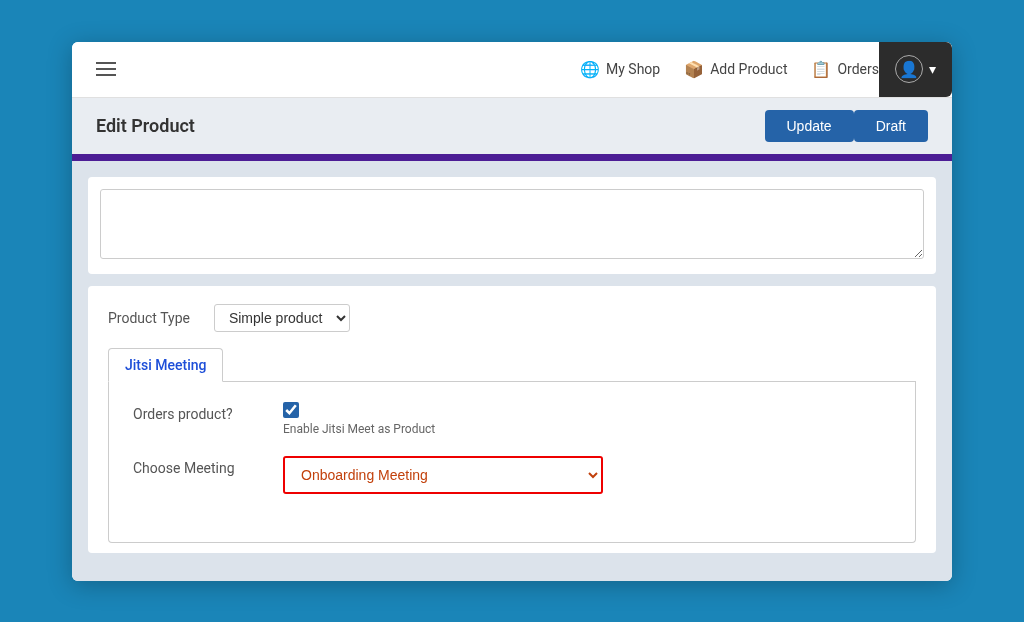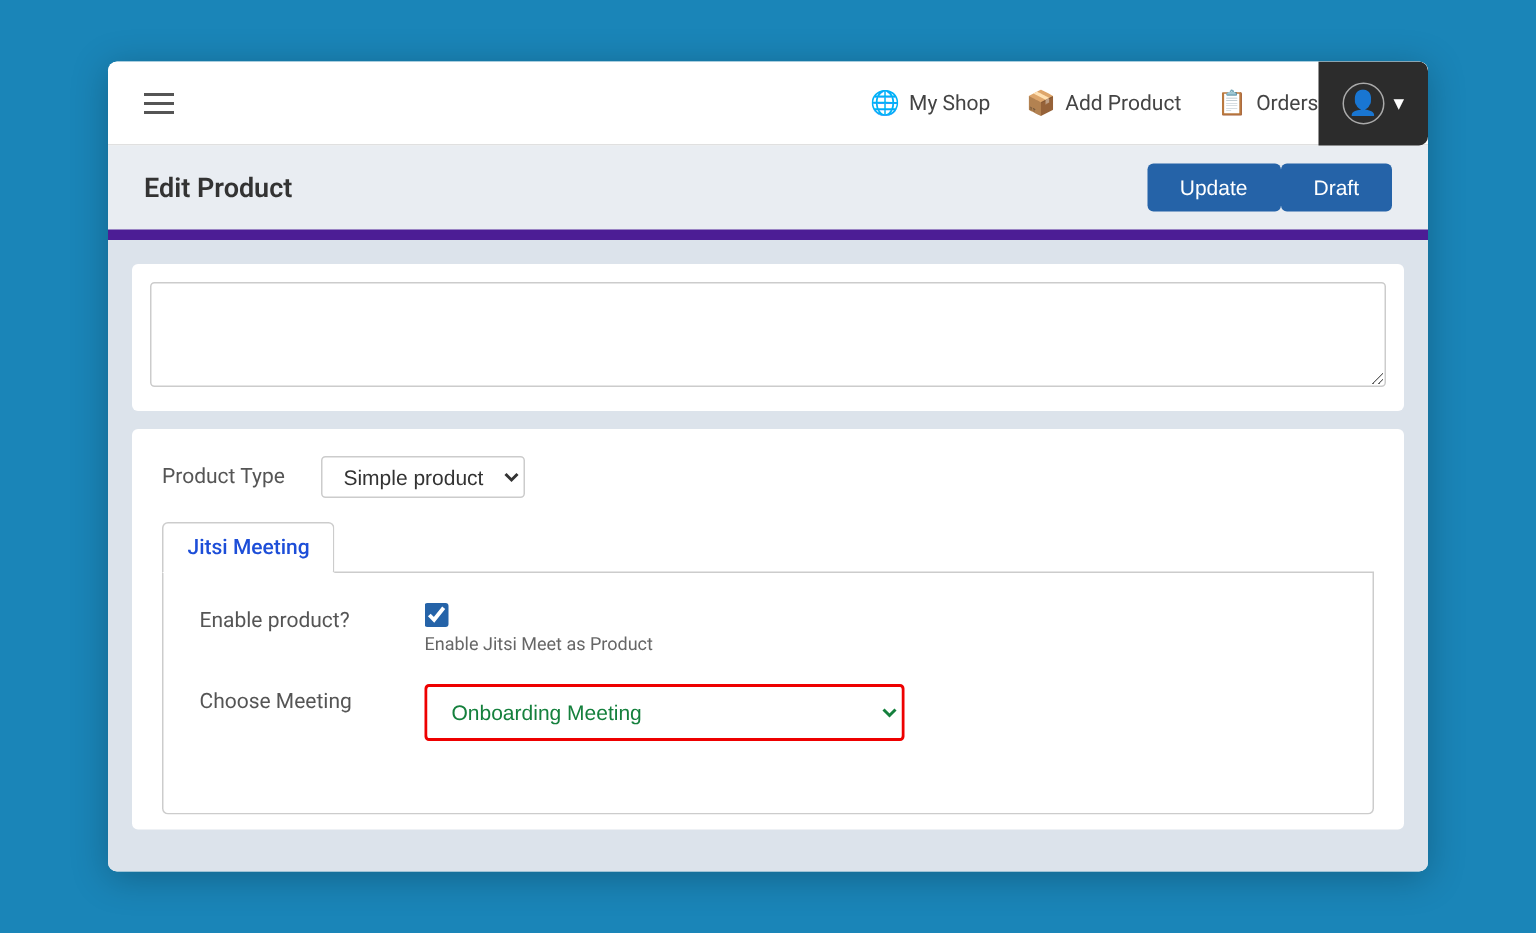--- a/index.html
+++ b/index.html
@@ -244,21 +244,21 @@
       padding: 0;
       display: inline-block;
       width: 320px;
     }
     .meeting-select {
       width: 100%;
       border: none;
       outline: none;
       padding: 8px 12px;
       font-size: 14px;
-      color: #15803d;
+      color: #c2410c;
       background: #fff;
       appearance: auto;
       cursor: pointer;
       border-radius: 2px;
     }
   </style>
 </head>
 <body>
 
 <div class="window">
@@ -317,21 +317,21 @@
 
       <div class="tabs">
         <div class="tab active">
           <span>Jitsi Meeting</span>
         </div>
       </div>
 
       <div class="jitsi-content">
 
         <div class="form-row">
-          <div class="form-label">Enable product?</div>
+          <div class="form-label">Orders product?</div>
           <div class="form-control">
             <div class="checkbox-row">
               <input type="checkbox" class="checkbox-input" checked="" style="">
             </div>
             <div class="checkbox-desc">Enable Jitsi Meet as Product</div>
           </div>
         </div>
 
         <div class="form-row">
           <div class="form-label">Choose Meeting</div>

